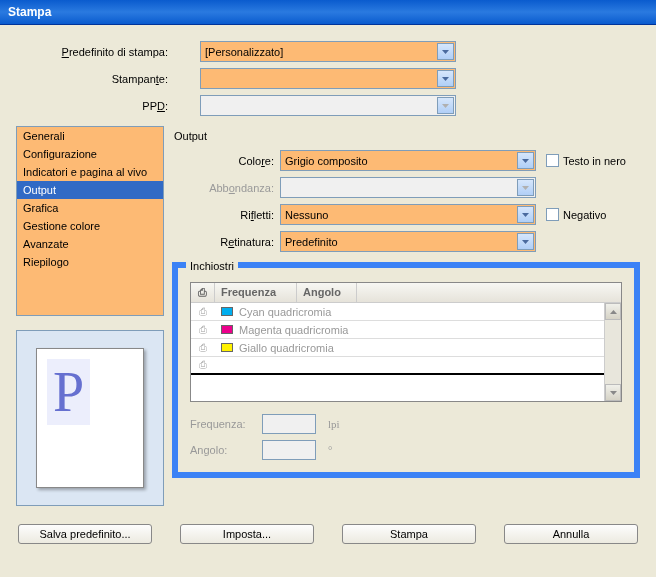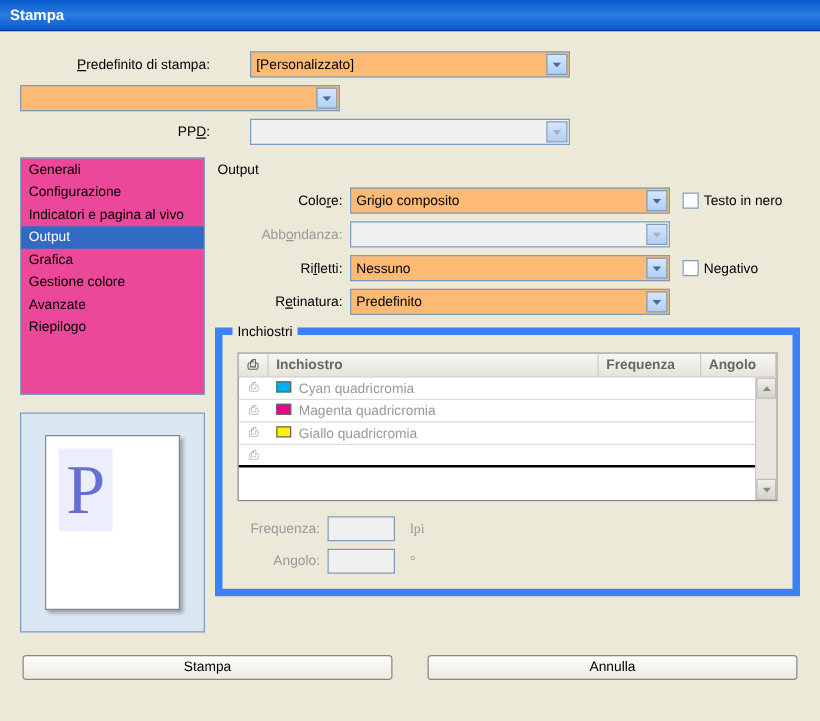--- a/index.html
+++ b/index.html
@@ -42,21 +42,21 @@
   width: 17px;
   background: linear-gradient(to bottom, #d6e6fb 0%, #b0cff7 100%);
   border: 1px solid #7f9db9;
   display: flex; align-items: center; justify-content: center;
 }
 .dd-btn svg { width: 7px; height: 4px; }
 .main-area { display: flex; margin-top: 10px; gap: 8px; }
 .left-col { width: 148px; display: flex; flex-direction: column; }
 .sidebar {
   border: 1px solid #7f9db9;
-  background: #ec4899;
+  background: #fdba74;
   height: 190px;
 }
 .sidebar-item { padding: 3px 6px; cursor: pointer; }
 .sidebar-item.selected { background: #316ac5; color: white; }
 .preview-box {
   margin-top: 14px;
   border: 1px solid #7f9db9;
   background: #dbe6f3;
   height: 176px;
   display: flex;
@@ -149,21 +149,21 @@
 }
 .vscroll .sbtn {
   height: 17px;
   background: linear-gradient(#f0f0ea,#d6d3c6);
   border: 1px solid #bbb;
   display:flex;align-items:center;justify-content:center;
 }
 .bottom-form { display:flex; margin-top: 12px; align-items:center; }
 .bottom-left { display:flex; flex-direction:column; gap:6px; }
 .bf-row { display:flex; align-items:center; }
-.bf-row .lbl { width:72px; text-align:right; padding-right:6px; color:#999; }
+.bf-row .lbl { width:72px; text-align:left; padding-right:22px; color:#999; }
 .bf-row input {
   width: 54px; height: 20px;
   border: 1px solid #7f9db9;
   background: #f0f0f0;
 }
 .bf-row .unit { margin-left: 12px; width: 22px; color:#999;font-family:Liberation Serif, serif; }
 .bottom-right { margin-left: 30px; }
 .btn {
   background: linear-gradient(#fdfdfd,#eceae0);
   border: 1px solid #888;
@@ -195,20 +195,21 @@
     <div class="dropdown">
       <span>[Personalizzato]</span>
       <div class="dd-btn">
           <svg viewBox="0 0 7 4">
             <path d="M0 0 L3.5 4 L7 0 Z" fill="#4a6a9e"></path>
           </svg>
         </div>
     </div>
   </div>
   <div class="top-row">
+    <div class="top-label">Stampan<span class="u">t</span>e:</div>
     <div class="dropdown">
       <span></span>
       <div class="dd-btn">
           <svg viewBox="0 0 7 4">
             <path d="M0 0 L3.5 4 L7 0 Z" fill="#4a6a9e"></path>
           </svg>
         </div>
     </div>
   </div>
   <div class="top-row">
@@ -300,21 +301,20 @@
             </div>
         </div>
       </div>
 
       <div class="fieldset">
         <div class="fieldset-title">Inchiostri</div>
 
         <div class="ink-table">
           <div class="ink-head">
             <div class="col col-icon">⎙</div>
-            <div class="col col-name">Inchiostro</div>
             <div class="col col-freq">Frequenza</div>
             <div class="col col-ang">Angolo</div>
           </div>
           <div class="ink-body-wrap">
             <div class="ink-body">
               <div class="ink-row">
                 <div class="col col-icon print-icon">⎙</div>
                 <div class="col col-name"><span class="swatch" style="background:#00aeef"></span><span>Cyan quadricromia</span></div>
               </div>
               <div class="ink-row">
@@ -357,17 +357,19 @@
               <input disabled="" style="">
               <div class="unit">°</div>
             </div>
           </div>
         </div>
       </div>
     </div>
   </div>
 
   <div class="button-bar">
+    <div class="btn">Salva predefinito...</div>
+    <div class="btn">Imposta...</div>
     <div class="btn">Stampa</div>
     <div class="btn">Annulla</div>
   </div>
 
 </div>
 
 </body></html>

